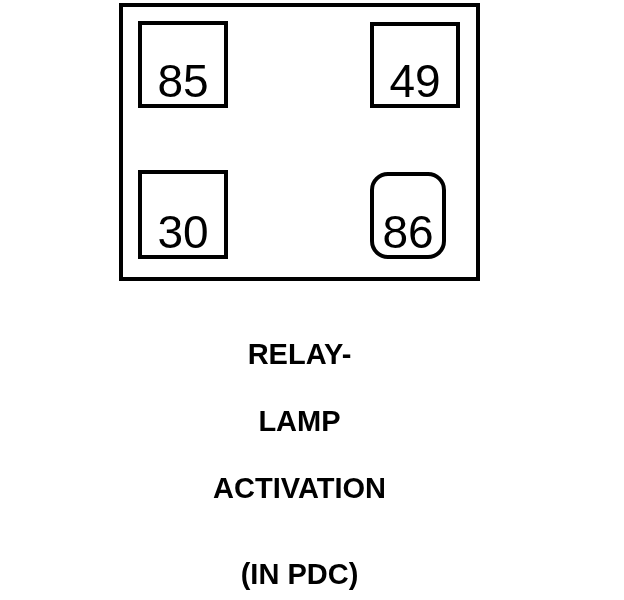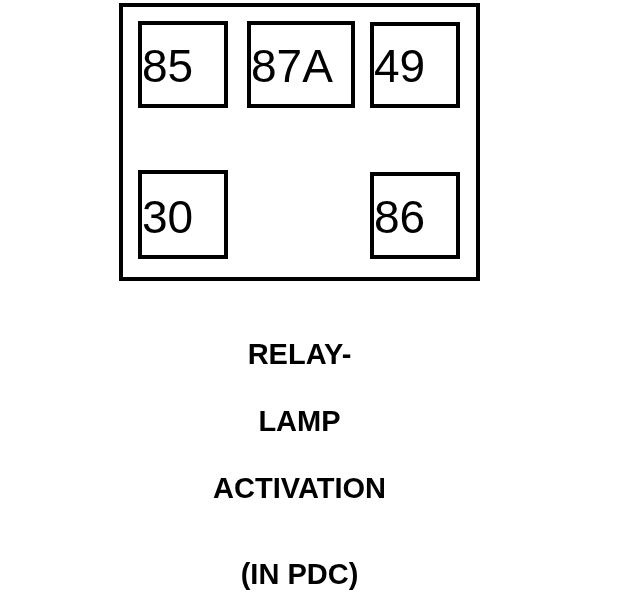--- a/index.html
+++ b/index.html
@@ -27,35 +27,36 @@
     height: 278px;
     border: 4px solid #000000;
     box-sizing: border-box;
     background: #ffffff;
   }
   .terminal {
     position: absolute;
     border: 4px solid #000000;
     box-sizing: border-box;
     display: flex;
+    justify-content: center;
     align-items: flex-end;
-    padding-bottom: 15px;
+    padding-bottom: 0;
     background: #ffffff;
   }
   .terminal .terminal-label {
     font-size: 46px;
     line-height: 1;
     font-weight: 400;
     white-space: nowrap;
   }
   .t85  { left: 15px;  top: 14px;  width: 90px;  height: 87px; }
   .t87a { left: 124px; top: 14px;  width: 108px; height: 87px; }
   .t87  { left: 247px; top: 15px;  width: 90px;  height: 86px; }
   .t30  { left: 15px;  top: 163px; width: 90px;  height: 89px; }
-  .t86  { left: 247px; top: 165px; width: 90px;  height: 87px; }
+  .t86  { left: 247px; top: 165px; width: 76px;  height: 87px; border-radius: 18px; }
   .caption-line {
     position: absolute;
     left: 119px;
     width: 361px;
     text-align: center;
     font-size: 29px;
     font-weight: 700;
     line-height: 1;
     white-space: nowrap;
   }
@@ -66,23 +67,20 @@
 </style>
 </head>
 <body>
 
 <div class="diagram">
 
   <div class="relay-body">
     <div class="terminal t85">
       <span class="terminal-label">85</span>
     </div>
-    <div class="terminal t87a">
-      <span class="terminal-label">87A</span>
-    </div>
     <div class="terminal t87">
       <span class="terminal-label">49</span>
     </div>
     <div class="terminal t30">
       <span class="terminal-label">30</span>
     </div>
     <div class="terminal t86">
       <span class="terminal-label">86</span>
     </div>
   </div>

